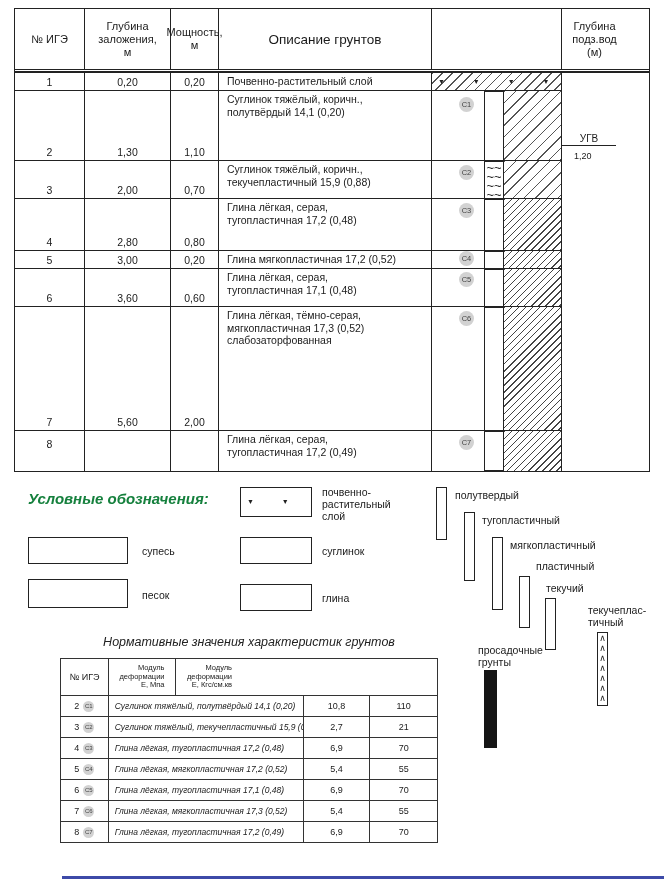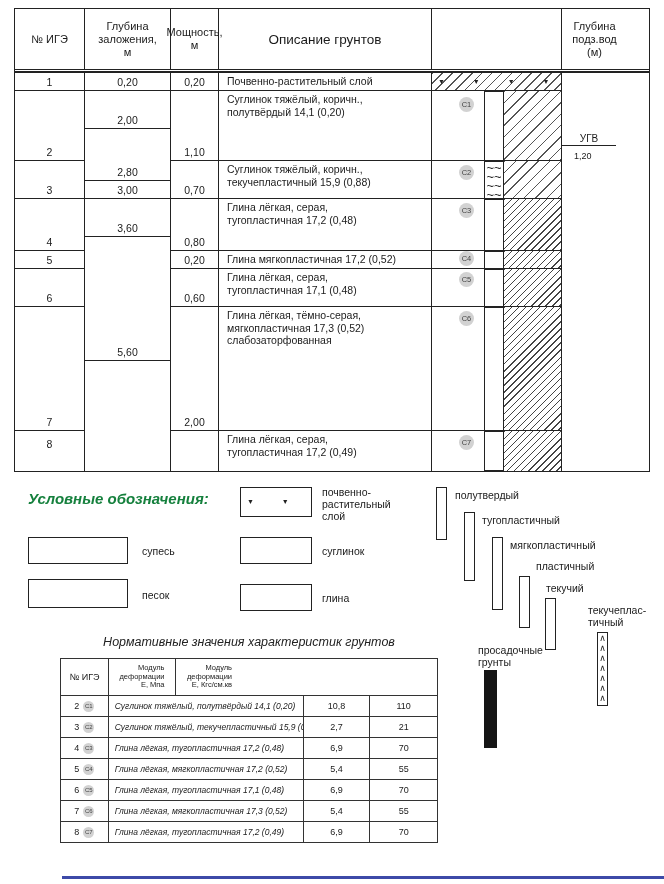--- a/index.html
+++ b/index.html
@@ -115,20 +115,21 @@
         <div class="cell hr3 va-b">3</div>
         <div class="cell hr4 va-b">4</div>
         <div class="cell hr5 va-c">5</div>
         <div class="cell hr6 va-b">6</div>
         <div class="cell hr7 va-b">7</div>
         <div class="cell hr8 va-t">8</div>
       </div>
 
       <div class="colstack w2 cstack-border">
         <div class="cell hr1 va-c">0,20</div>
+        <div class="cell hr2 va-b">1,30</div>
         <div class="cell hr3 va-b">2,00</div>
         <div class="cell hr4 va-b">2,80</div>
         <div class="cell hr5 va-c">3,00</div>
         <div class="cell hr6 va-b">3,60</div>
         <div class="cell hr7 va-b">5,60</div>
         <div class="cell hr8 va-t"></div>
       </div>
 
       <div class="colstack w3 cstack-border">
         <div class="cell hr1 va-c">0,20</div>

